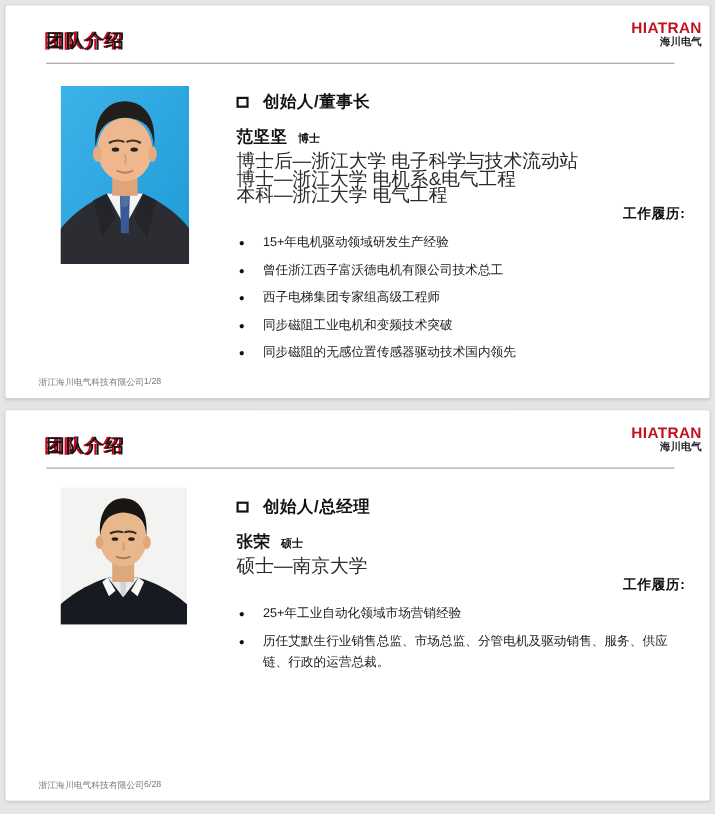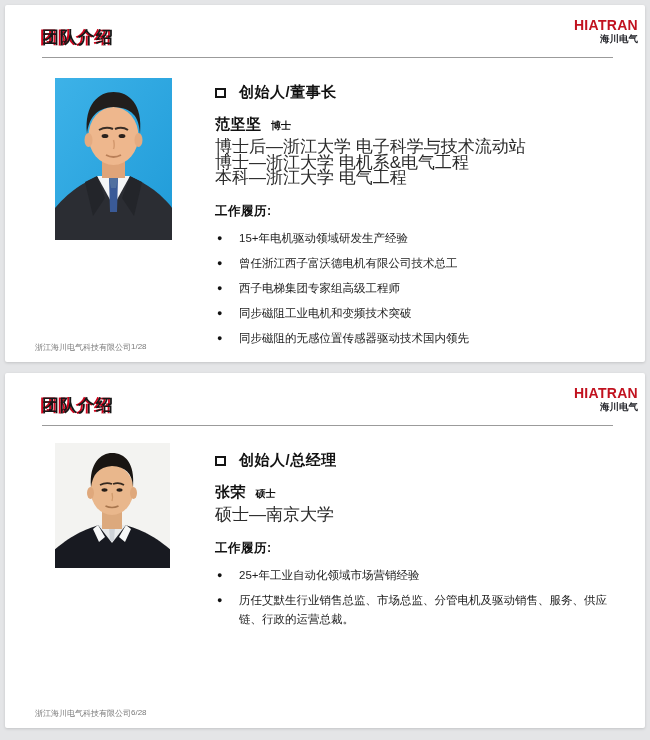--- a/index.html
+++ b/index.html
@@ -53,21 +53,21 @@
   .role-row { display:flex; align-items:center; margin-bottom:13px; }
   .square-bullet {
     width:11px; height:10px; border:2px solid #141414;
     margin-right:13px; flex:0 0 auto;
   }
   .role-text { font-size:15px; font-weight:bold; color:#121212; letter-spacing:0.5px; }
   .name-row { margin-bottom:5px; }
   .person-name { font-size:15px; font-weight:bold; color:#121212; letter-spacing:0.5px; }
   .person-degree { font-size:10px; font-weight:bold; color:#121212; margin-left:5px; }
   .edu-line { font-size:17px; color:#2b2b2b; line-height:15.5px; }
-  .work-label { font-size:12.5px; font-weight:bold; color:#121212; margin-top:17px; margin-bottom:9px; letter-spacing:0.5px; }
+  .work-label { font-size:12.5px; font-weight:bold; color:#121212; margin-bottom:9px; letter-spacing:0.5px;text-align:right; }
   .bullet-list { list-style:none; }
   .bullet-list li {
     position:relative; padding-left:24px;
     font-size:11.5px; color:#1c1c1c; line-height:19px; margin-bottom:6px;
   }
   .bullet-list li::before {
     content:"●"; position:absolute; left:2px; top:0;
     font-size:9px; color:#111;
   }
 

